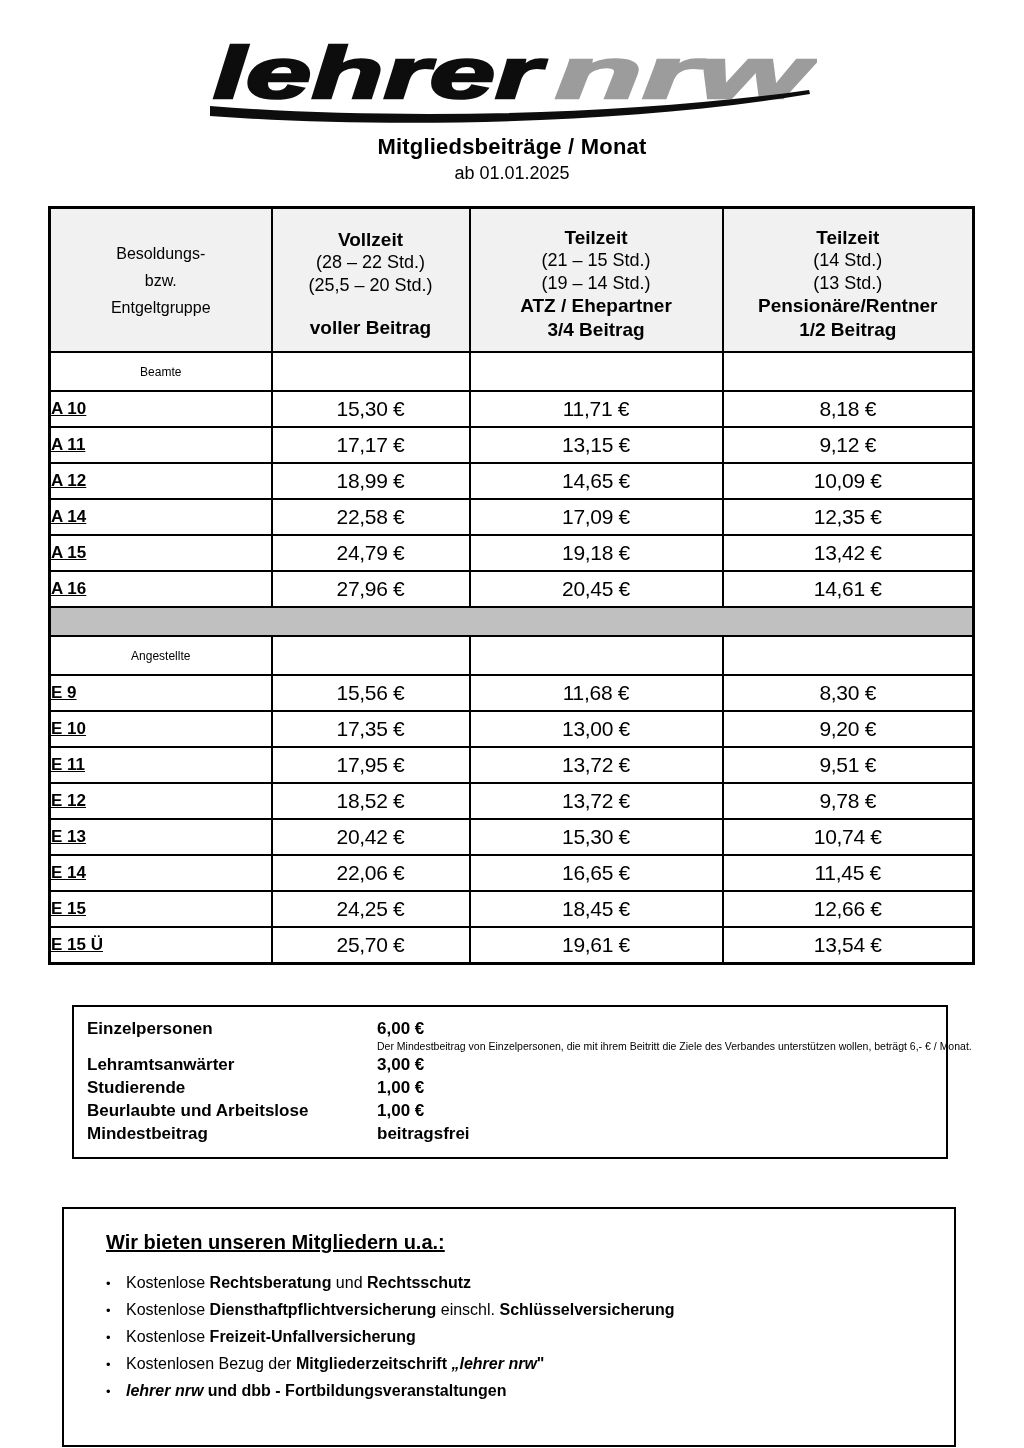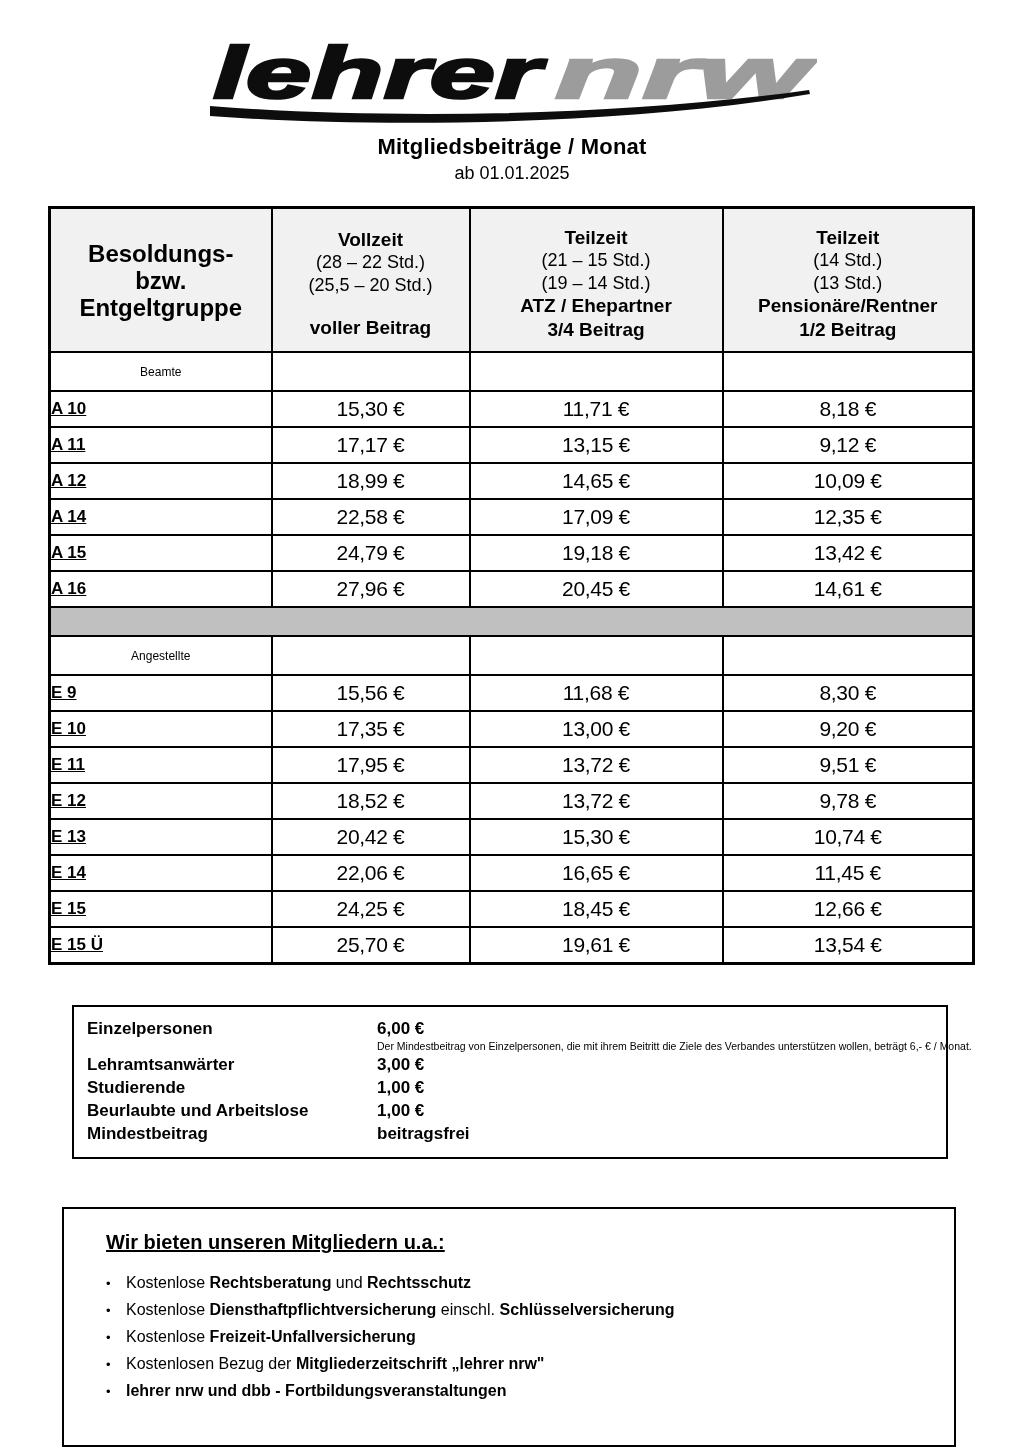--- a/index.html
+++ b/index.html
@@ -30,21 +30,21 @@
   }
   th.hcell{
     background:#f1f1f1;vertical-align:middle;text-align:center;
     height:142px;font-weight:normal;
   }
   .h-title{font-size:19px;font-weight:bold;padding-top:8px;}
   .h-line{font-size:18px;font-weight:normal;line-height:23px;}
   .h-sub{font-size:19px;font-weight:bold;}
   .h-sub.gap{margin-top:20px;}
   .h-sub.gap-sm{margin-top:2px;}
-  .h-group{font-size:24px;font-weight:bold;line-height:27px;}
+  .h-group{font-size:16px;font-weight:normal;line-height:27px;}
 
   td.row-label{
     font-size:17px;font-weight:bold;text-align:left;padding-left:6px;
     height:34px;vertical-align:middle;text-decoration:underline;
   }
   td.val{
     font-size:21px;text-align:center;vertical-align:middle;
     letter-spacing:-0.3px;height:34px;
   }
   tr.section-row td{height:37px;}
@@ -66,21 +66,21 @@
   
   .benefits-box{
     width:894px;height:240px;margin:48px 0 0 62px;border:2px solid #000;
     padding:22px 0 0 42px;box-sizing:border-box;
   }
   .benefits-heading{font-size:20px;font-weight:bold;text-decoration:underline;}
   ul.benefits{list-style:none;margin:16px 0 0 0;padding:0;}
   ul.benefits li{display:flex;align-items:baseline;font-size:16px;line-height:26px;}
   .dot{flex:0 0 20px;font-size:13px;}
   .seg-b{font-weight:bold;}
-  .seg-i{margin-top:15px;}
+  .seg-i{font-style:italic;margin-top:15px;}
 </style>
 </head>
 <body>
 
 <div class="page">
 
   <div class="logo-wrap">
     <svg width="610" height="94" viewBox="0 0 610 94">
       <text x="6" y="62" font-family="Liberation Sans, sans-serif" font-size="72" font-weight="bold" font-style="italic" fill="#0d0d0d" stroke="#0d0d0d" stroke-width="2.5" textLength="328" lengthAdjust="spacingAndGlyphs">lehrer</text>
       <text x="348" y="62" font-family="Liberation Sans, sans-serif" font-size="72" font-weight="bold" font-style="italic" fill="#9c9c9c" stroke="#9c9c9c" stroke-width="2.5" textLength="254" lengthAdjust="spacingAndGlyphs">nrw</text>

